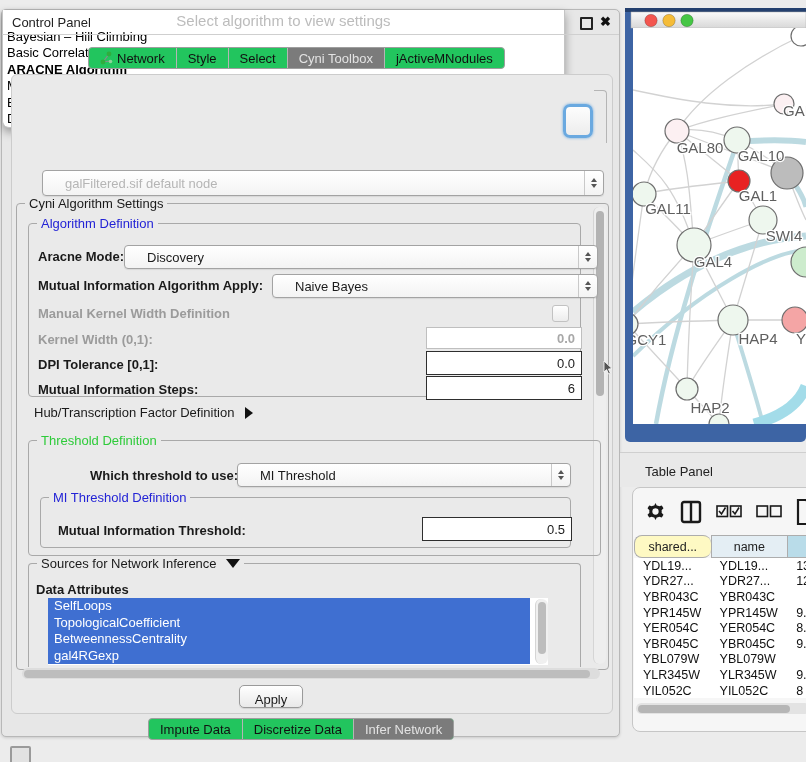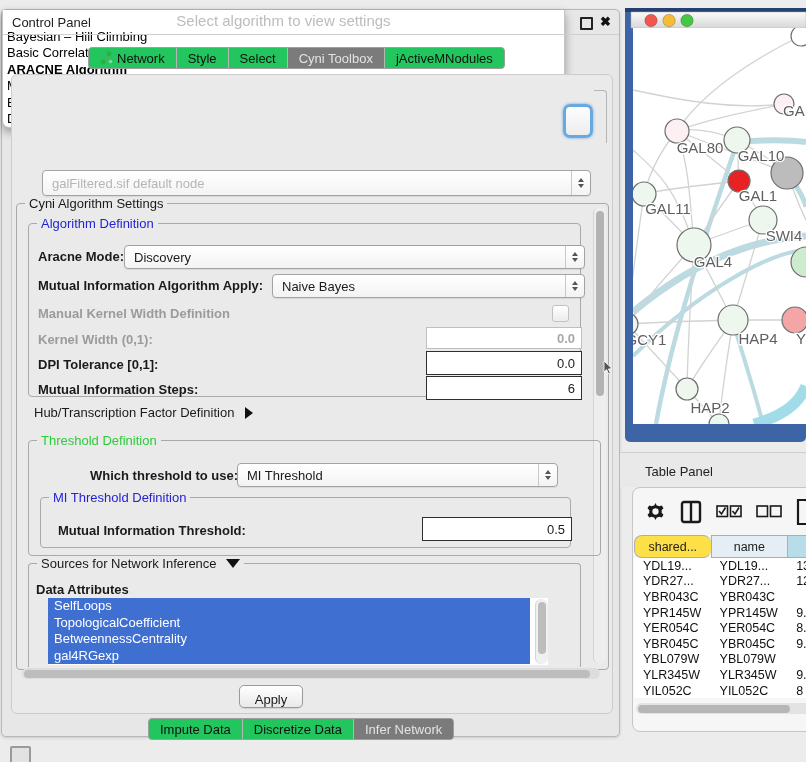--- a/index.html
+++ b/index.html
@@ -27,21 +27,21 @@
   
   .groupbox{position:absolute;border:1px solid #a9a9a9;border-radius:4px;}
   .legend{position:absolute;top:-8px;left:8px;background:#eaeaea;padding:0 4px;font-size:13px;white-space:nowrap;}
   .legend.blue{color:#2323d6;}
   .legend.green{color:#2ecb3a;}
 
   .lbl{position:absolute;font-size:13px;white-space:nowrap;}
   .b{font-weight:bold;}
   .dis{color:#9b9b9b;font-weight:bold;}
 
-  .combo{position:absolute;display:flex;align-items:center;background:linear-gradient(#ffffff,#f3f3f3);border:1px solid #a3a3a3;border-radius:4px;height:22px;padding-left:9px;font-size:13px;box-shadow:0 1px 1px rgba(0,0,0,.08);}
+  .combo{position:absolute;display:flex;align-items:center;background:linear-gradient(#ffffff,#f3f3f3);border:1px solid #a3a3a3;border-radius:4px;height:22px;padding-left:22px;font-size:13px;box-shadow:0 1px 1px rgba(0,0,0,.08);}
   .combo .spin{margin-left:auto;display:flex;flex-direction:column;align-items:center;justify-content:center;width:18px;height:100%;border-left:1px solid #c9c9c9;}
   .tri-up{width:0;height:0;border-left:3.5px solid transparent;border-right:3.5px solid transparent;border-bottom:4.5px solid #555;margin-bottom:2px;}
   .tri-down{width:0;height:0;border-left:3.5px solid transparent;border-right:3.5px solid transparent;border-top:4.5px solid #555;}
 
   .field{position:absolute;background:#fff;border:1px solid #2e2e2e;font-size:13px;text-align:right;padding-right:6px;display:flex;align-items:center;justify-content:flex-end;}
   .field.dis{border:1px solid #bfbfbf;color:#a8a8a8;}
 
   .checkbox{position:absolute;width:15px;height:15px;border:1px solid #c2c2c2;border-radius:3px;background:linear-gradient(#ffffff,#ececec);}
 
   
@@ -375,21 +375,21 @@
       <svg width="26" height="13" viewBox="0 0 26 13">
         <rect x="1" y="1" width="10.5" height="10.5" fill="none" stroke="#1a1a1a" stroke-width="1.6"></rect>
         <rect x="14.5" y="1" width="10.5" height="10.5" fill="none" stroke="#1a1a1a" stroke-width="1.6"></rect>
       </svg>
       <svg width="16" height="28" viewBox="0 0 16 28">
         <path d="M2,2 L10,2 L15,7 L15,26 L2,26 Z" fill="none" stroke="#1a1a1a" stroke-width="2.2"></path>
       </svg>
     </div>
     <div class="tbl">
       <div class="tbl-head" id="tbl-head">
-          <div class="th" style="width: 77px; background: #fde047; border-radius: 8px;">shared...</div>
+          <div class="th" style="width: 77px; background: #fef9c3; border-radius: 8px;">shared...</div>
           <div class="th" style="width: 77px; background: rgb(228, 238, 244);">name</div>
           <div class="th" style="width: 26px; background: rgb(185, 220, 233);"></div>
         </div>
       <div id="tbl-body">
           <div class="tr">
             <div class="td" style="width: 77px;">YDL19...</div>
             <div class="td" style="width: 77px;">YDL19...</div>
             <div class="td" style="width: 26px;">13</div>
           </div>
           <div class="tr">

